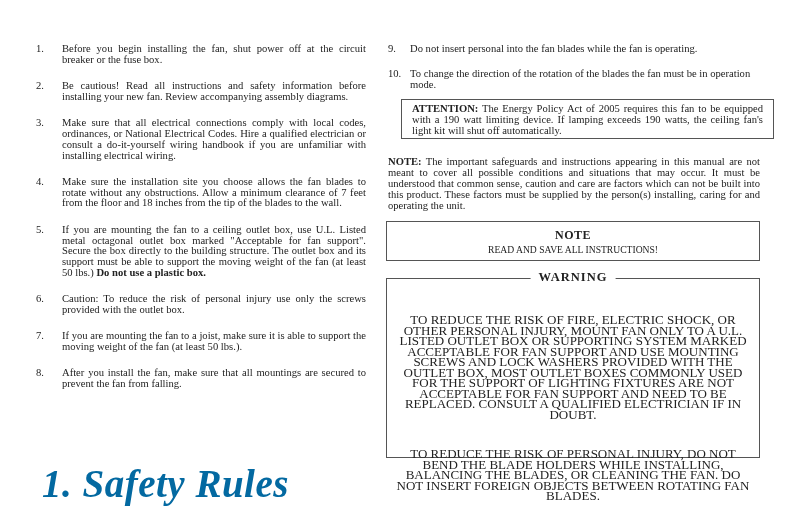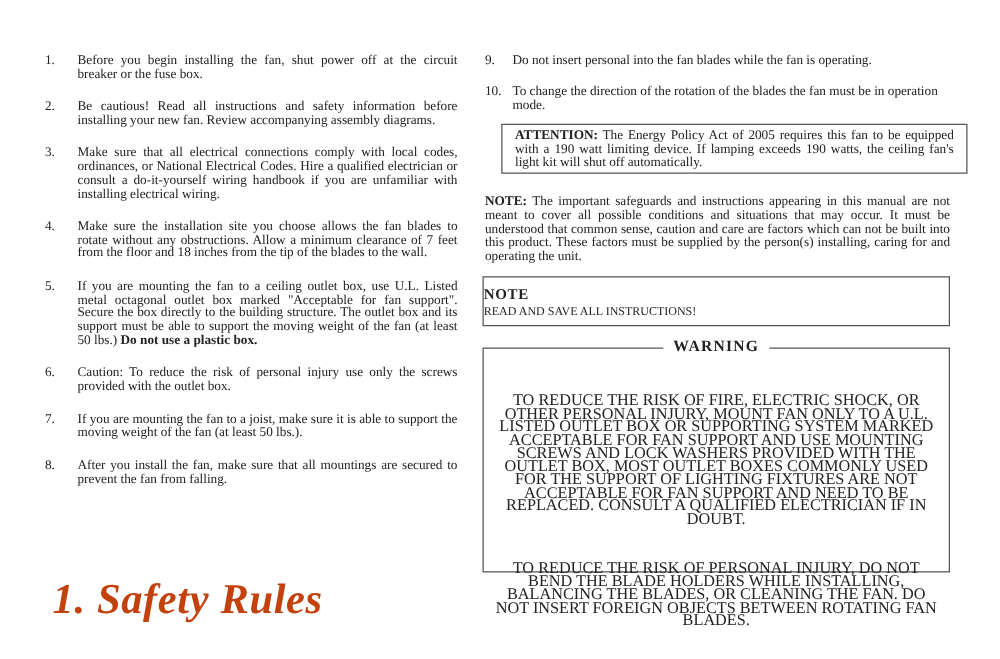--- a/index.html
+++ b/index.html
@@ -11,28 +11,28 @@
   .txt { flex:1; }
   .item b { font-weight:bold; }
   .right { position:absolute; left:388px; top:44px; width:372px; }
   .ritem { display:flex; font-size:10.6px; line-height:10.8px; }
   .rnum { width:22px; flex:none; }
   .box { border:1.6px solid #555; box-sizing:border-box; }
   .attn { position:absolute; left:401px; top:99px; width:373px; height:40px; padding:4px 10px;
           font-size:10.6px; line-height:10.8px; text-align:justify; }
   .attn b { font-weight:bold; }
   .note-para { position:absolute; left:388px; top:156px; width:372px; font-size:10.6px; line-height:11px; text-align:justify; }
-  .notebox { position:absolute; left:386px; top:221px; width:374px; height:40px; text-align:left; }
+  .notebox { position:absolute; left:386px; top:221px; width:374px; height:40px; text-align:center; }
   .notebox .t { font-weight:bold; font-size:12px; margin-top:6px; letter-spacing:0.5px; }
   .notebox .s { font-size:9.6px; margin-top:1px; }
   .warnbox { position:absolute; left:386px; top:278px; width:374px; height:180px; text-align:center; padding:7px 6px 0; }
   .warn-title { position:absolute; left:50%; top:-9px; transform:translateX(-50%); background:#fff; padding:0 8px;
                 font-weight:bold; font-size:12.5px; letter-spacing:1px; }
   .wp { font-size:13px; line-height:10.5px; margin-bottom:10px;margin-top:29px; }
-  .title { position:absolute; left:42px; top:461px; font-size:34px; font-weight:bold; font-style:italic; letter-spacing:0.5px; color:#c2410c; }
+  .title { position:absolute; left:42px; top:461px; font-size:39px; font-weight:bold; font-style:italic; letter-spacing:0.5px; color:#0369a1; }
 </style>
 </head>
 <body>
 
 <div class="left">
   <div class="item">
       <span class="num">1.</span>
       <span class="txt">Before you begin installing the fan, shut power off at the circuit breaker or the fuse box.</span>
     </div>
   <div class="item">

